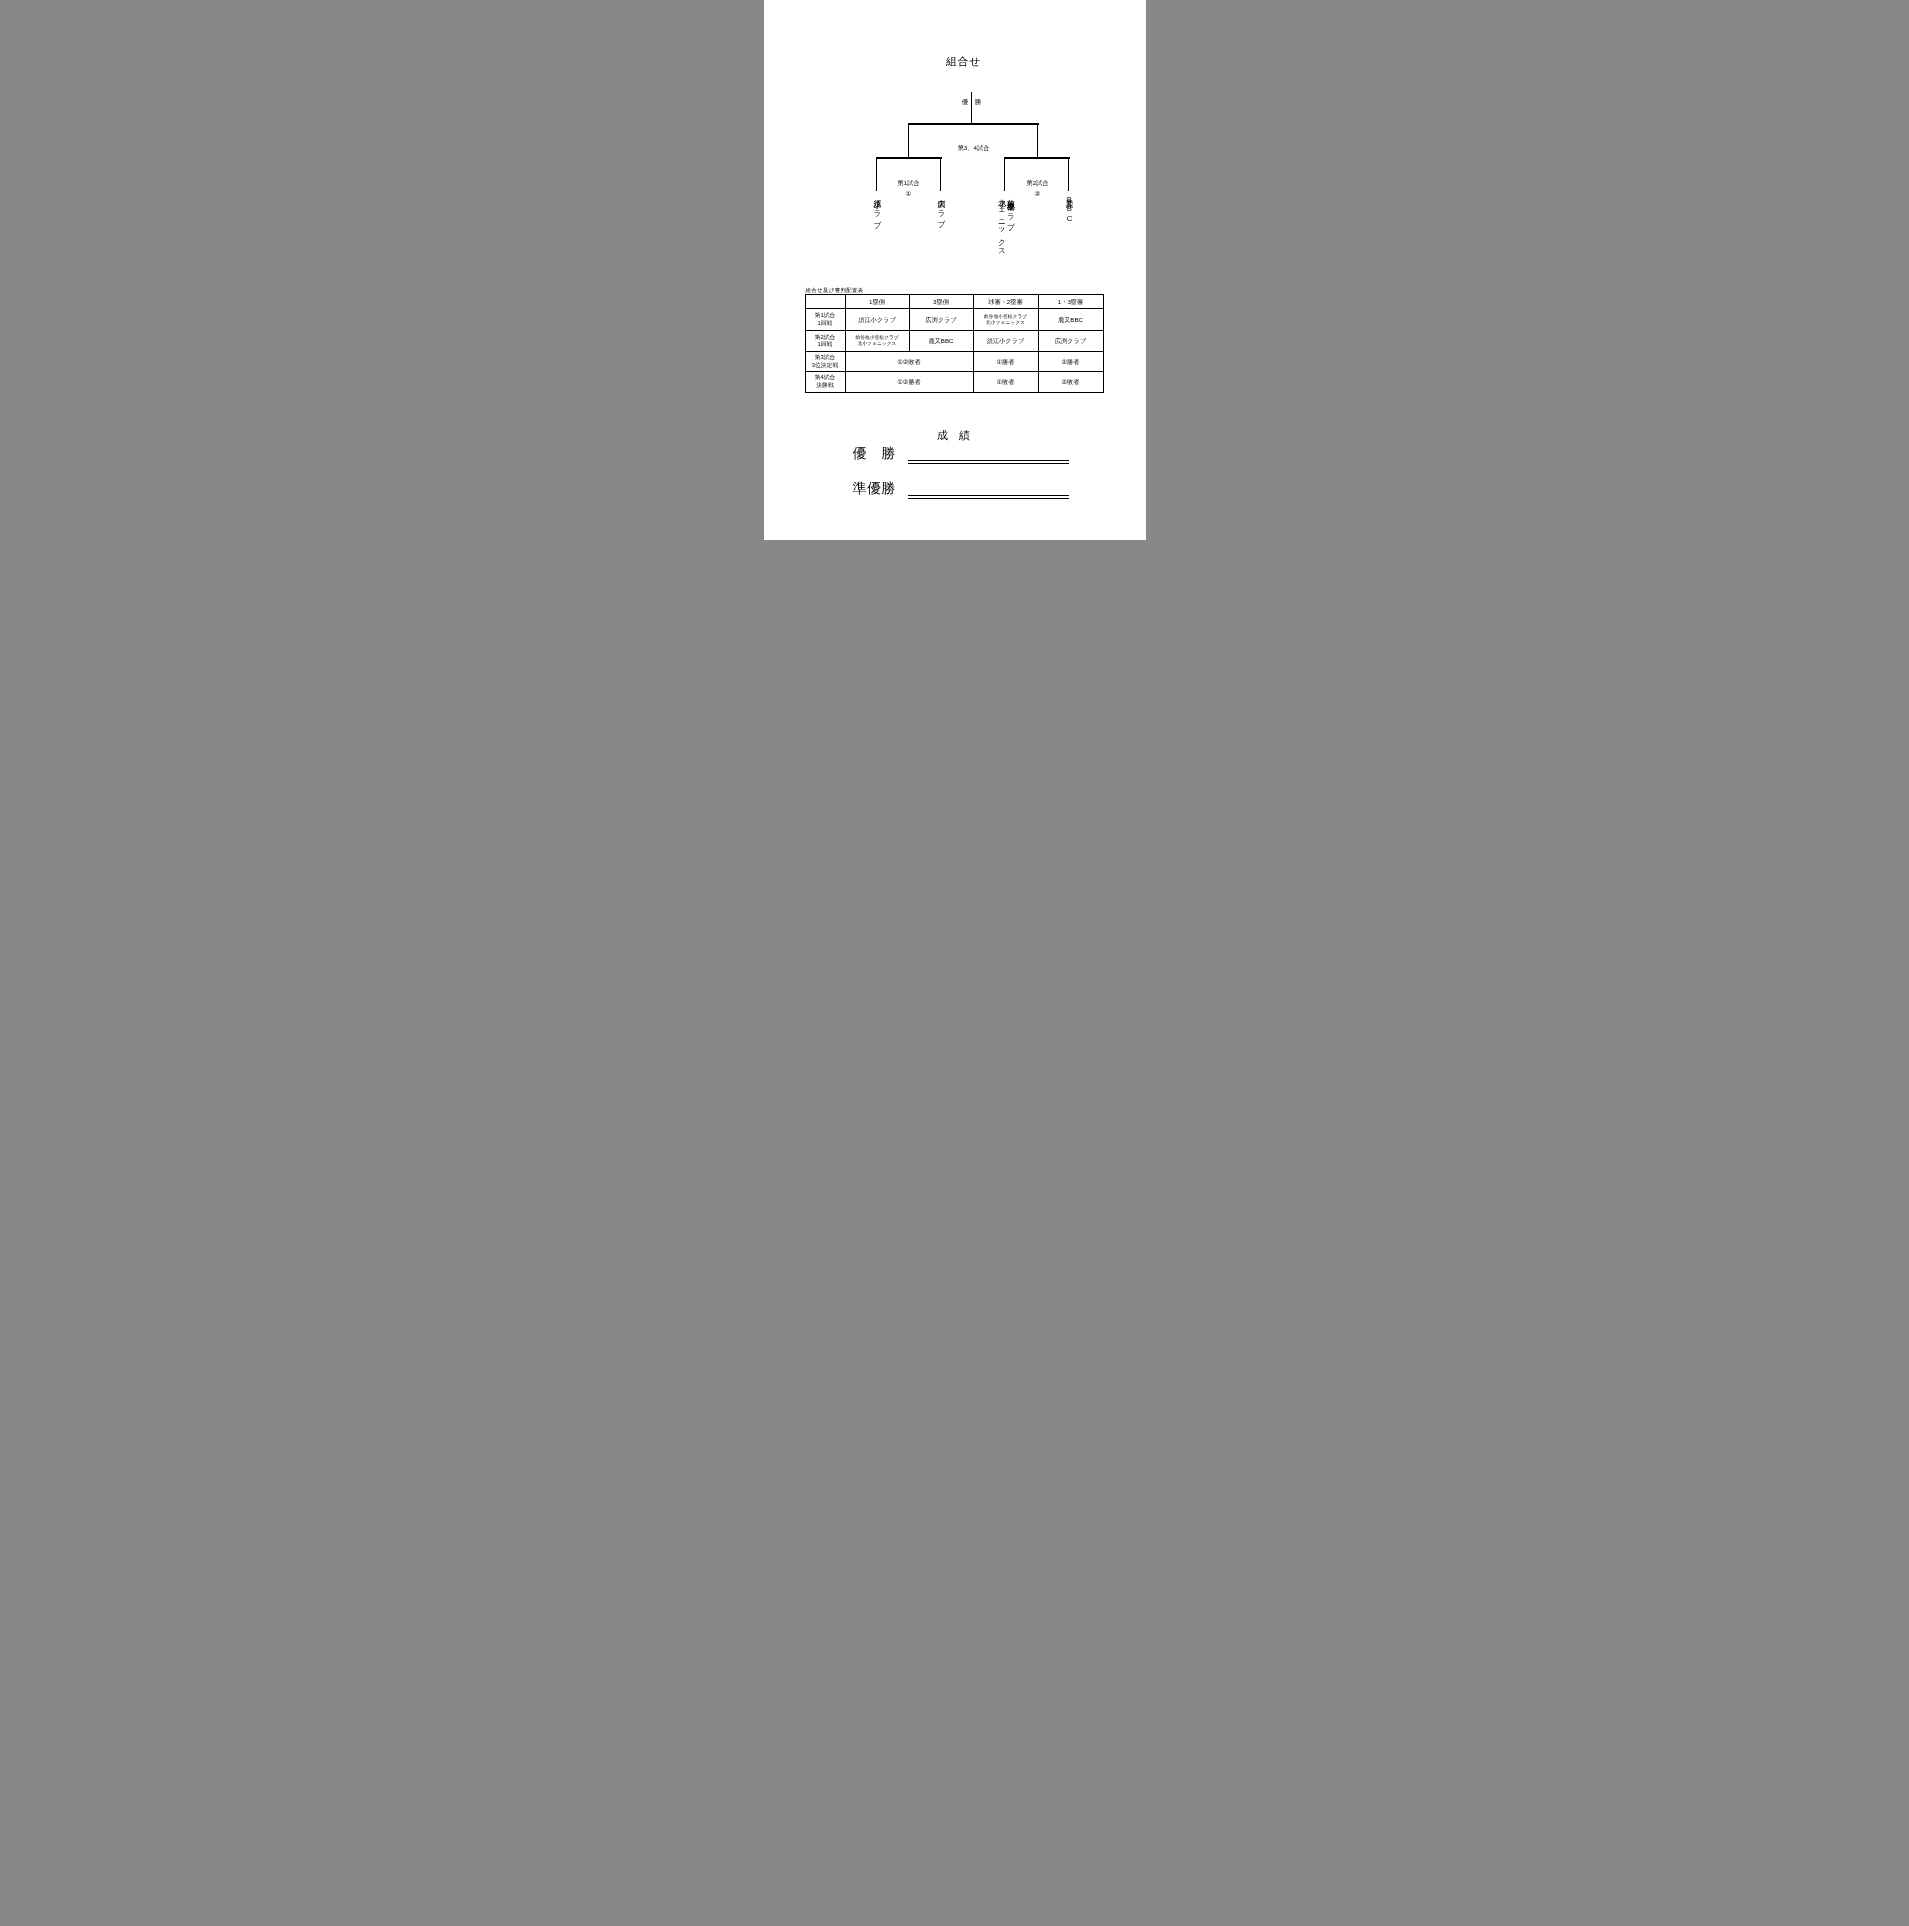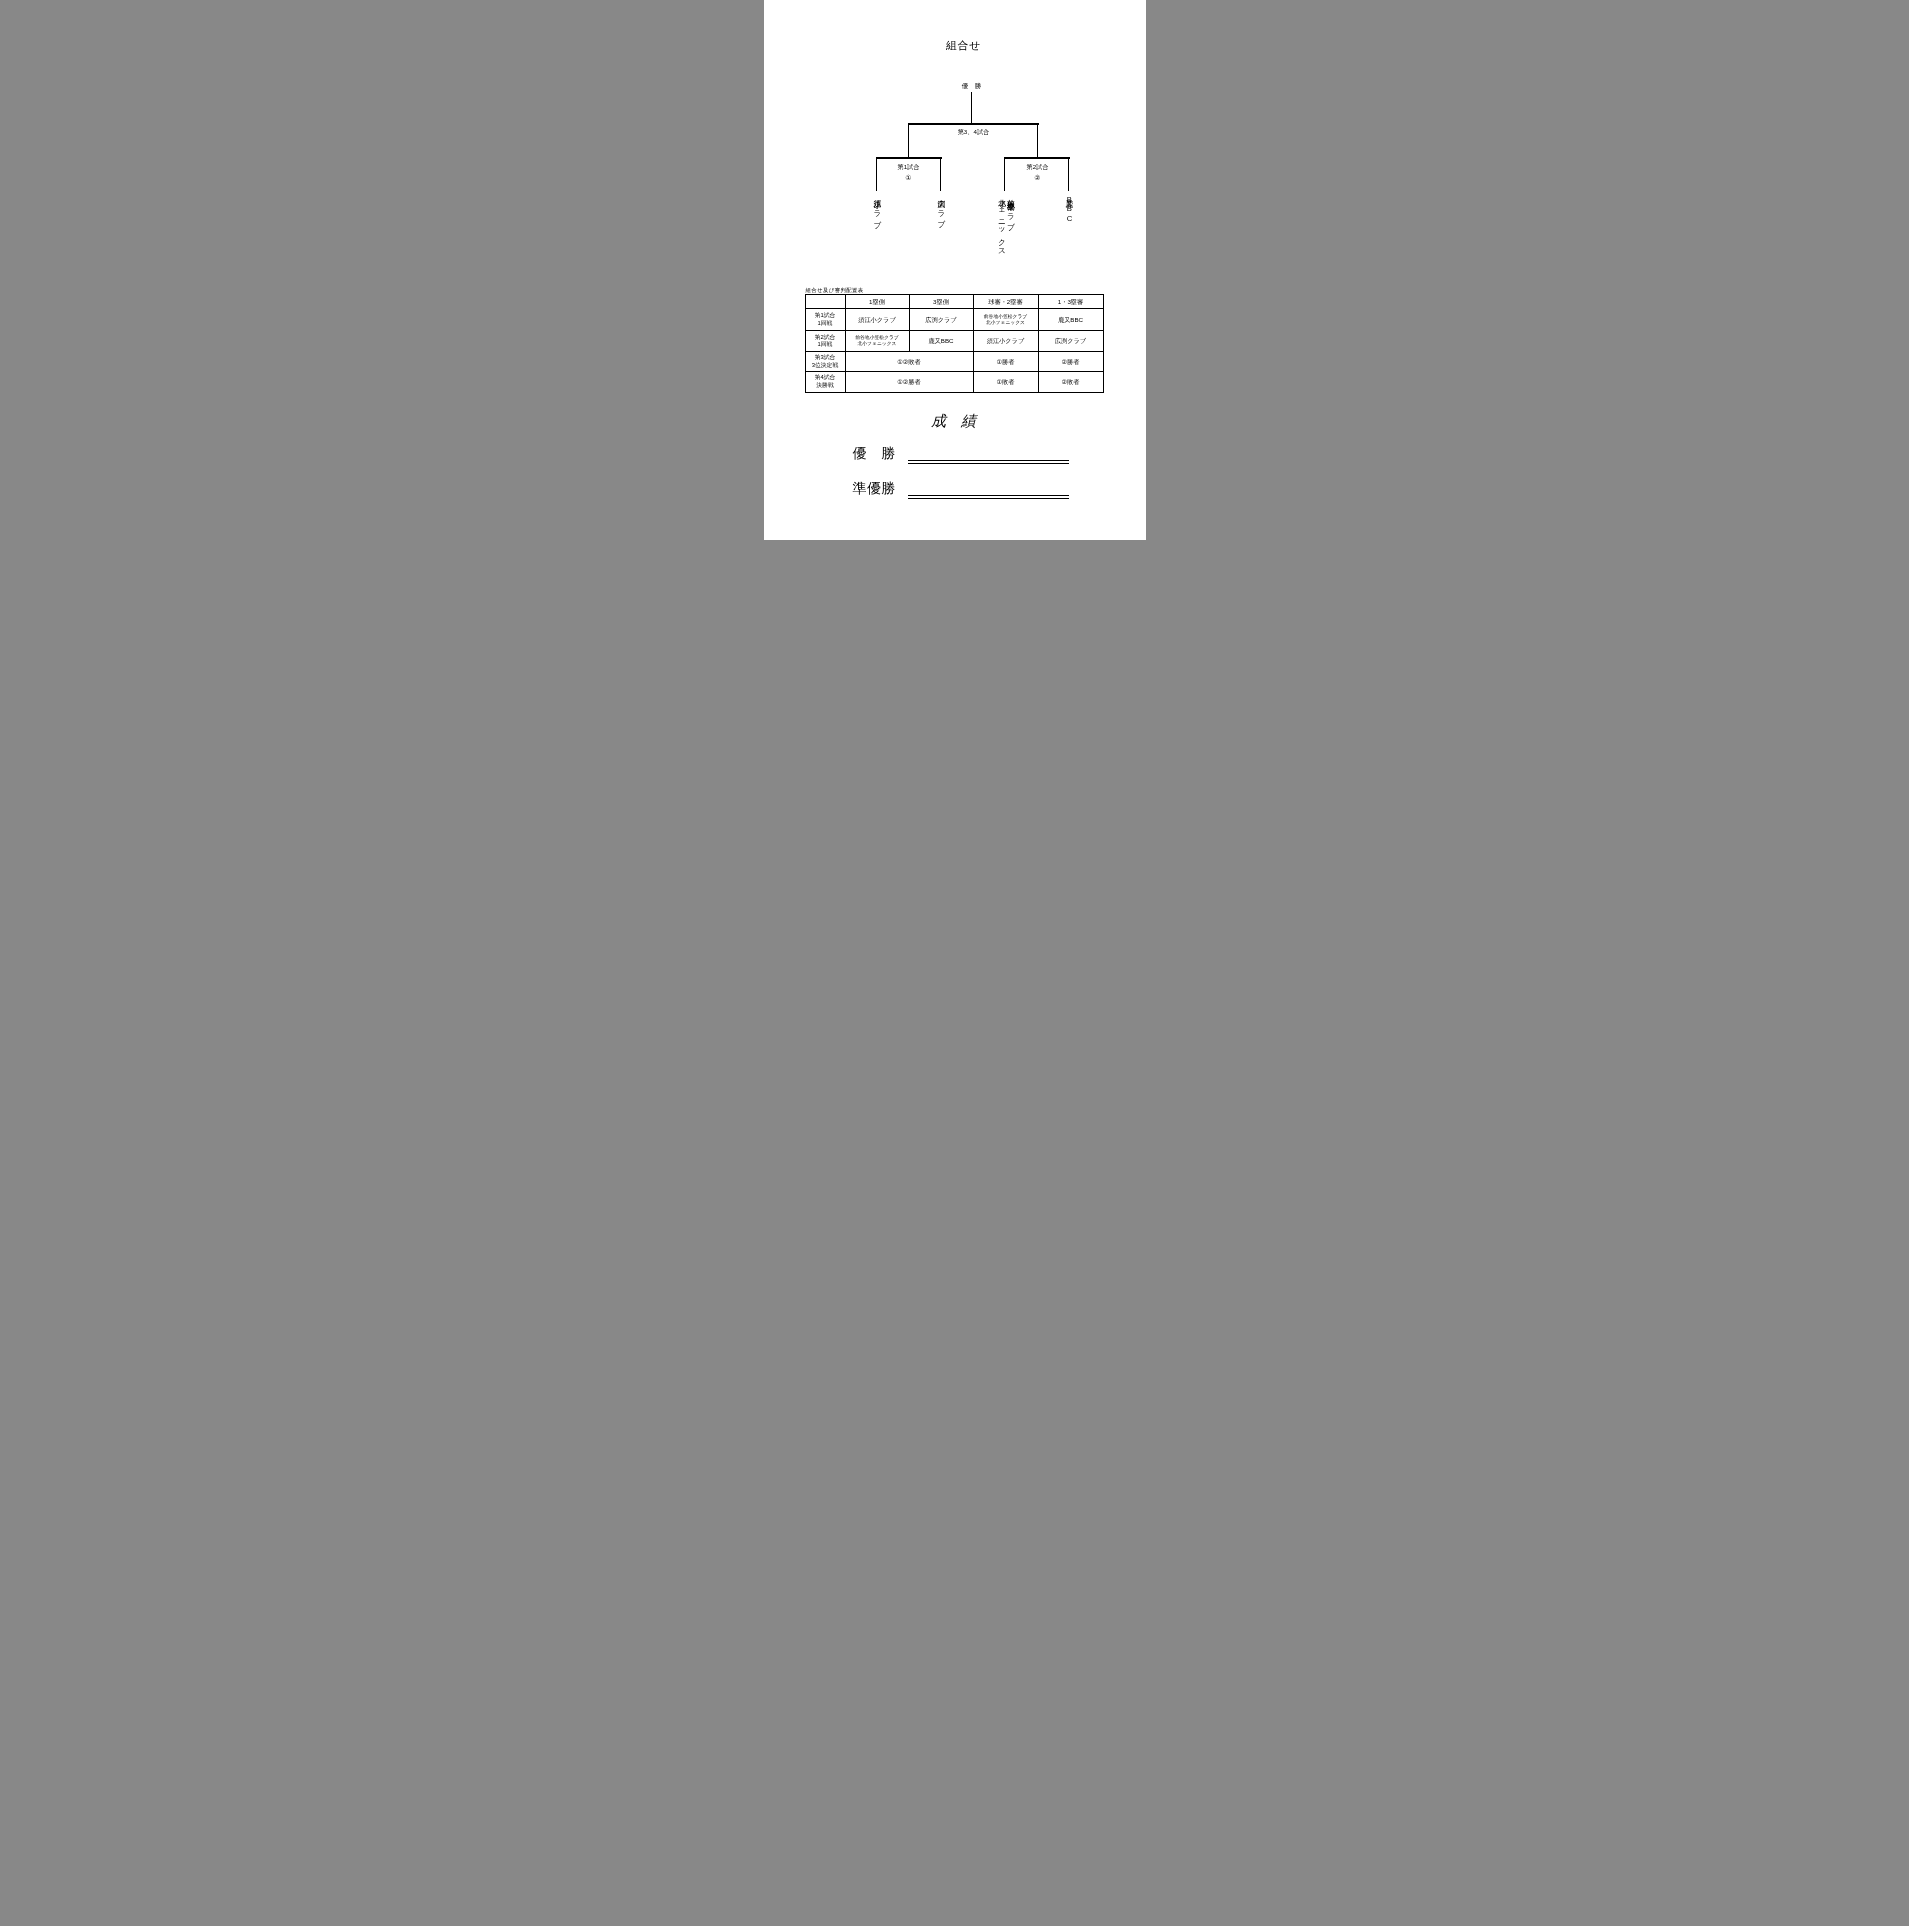--- a/index.html
+++ b/index.html
@@ -6,21 +6,21 @@
   .page{
     position:relative;
     width:382px;height:540px;
     margin:0 auto;
     background:#ffffff;
     font-family:"Liberation Sans","DejaVu Sans",sans-serif;
     color:#000;
     overflow:hidden;
   }
   .abs{position:absolute;}
-  .ctr{transform:translateX(-50%);white-space:nowrap;}
+  .ctr{transform:translateX(-50%);white-space:nowrap;margin-top:16px;}
   .bline{position:absolute;background:#000;}
   .vteam{
     position:absolute;
     writing-mode:vertical-rl;
     text-orientation:upright;
     font-size:7.7px;
     letter-spacing:0.8px;
     line-height:1.15;
     transform:translateX(-50%);
     white-space:nowrap;
@@ -43,21 +43,21 @@
     padding:0;
     text-align:center;
     vertical-align:middle;
     font-size:6.2px;
     font-weight:normal;
     line-height:1.25;
     overflow:hidden;
   }
   table.pairing .rowhead{font-size:5.8px;line-height:1.3;}
   table.pairing .small2{font-size:4.8px;line-height:1.3;}
-  .seiseki{font-size:15px;font-style:italic;}
+  .seiseki{font-size:11px;}
   .result-label{font-size:14px;letter-spacing:0.4px;white-space:nowrap;}
   .dline{
     position:absolute;
     height:3.9px;
     box-sizing:border-box;
     border-top:1.2px solid #000;
     border-bottom:1.2px solid #000;
   }
 </style>
 </head>

